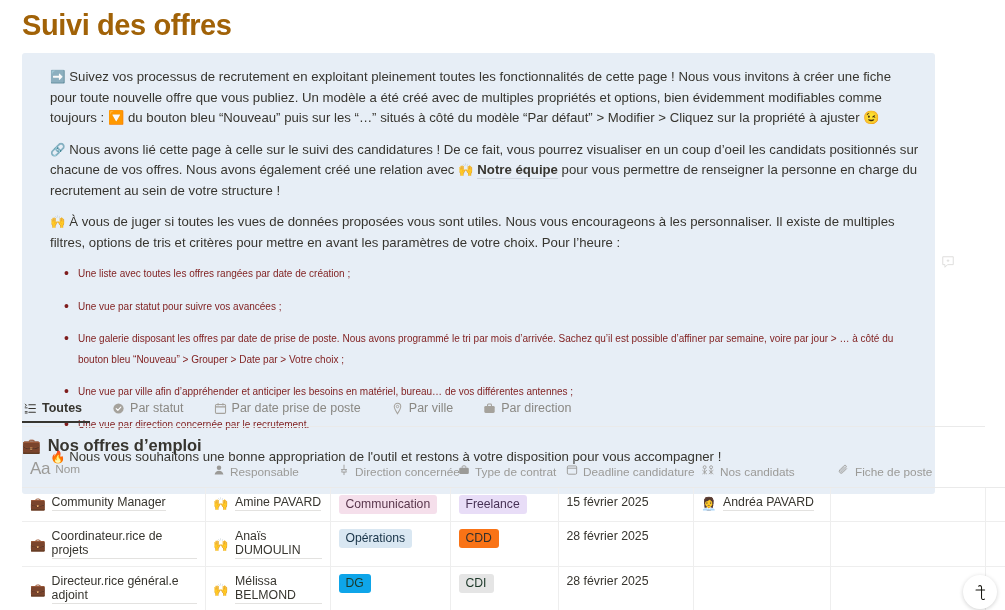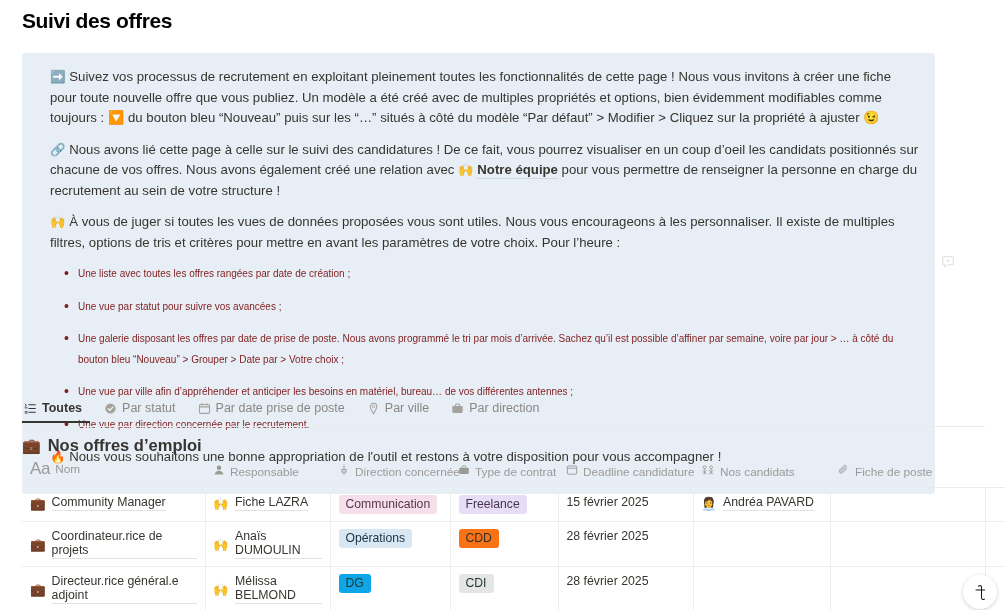--- a/index.html
+++ b/index.html
@@ -18,24 +18,24 @@
     width: 1005px;
     height: 610px;
     background: #fff;
   }
 
   
   .page-title {
     position: absolute;
     left: 22px;
     top: 8px;
-    font-size: 21px;
+    font-size: 29px;
     font-weight: bold;
     letter-spacing: -0.4px;
-    color: #000000;
+    color: #a16207;
     line-height: 1.2;
   }
 
   
   .callout {
     position: absolute;
     left: 22px;
     top: 53px;
     width: 913px;
     box-sizing: border-box;
@@ -89,21 +89,21 @@
   
   .tabs {
     position: absolute;
     left: 22px;
     top: 401px;
     width: 963px;
     height: 25px;
     border-bottom: 1px solid #eaeaea;
     display: flex;
     align-items: flex-start;
-    gap: 4px;
+    gap: 12px;
   }
   .tab {
     display: flex;
     align-items: center;
     gap: 5px;
     font-size: 12.5px;
     color: #8a8883;
     padding: 0 8px 6px 8px;
     margin-right: 2px;
     cursor: pointer;
@@ -388,21 +388,21 @@
       <tr>
         <td>
           <span class="cell-flex">
             <span class="emoji">💼</span>
             <span class="underlined">Community Manager</span>
           </span>
         </td>
         <td>
           <span class="cell-flex">
             <span class="emoji">🙌</span>
-            <span class="underlined">Fiche LAZRA</span>
+            <span class="underlined">Amine PAVARD</span>
           </span>
         </td>
         <td>
           <span class="pill" style="background:#f5dfeb;color:#59364c">Communication</span>
         </td>
         <td>
           <span class="pill" style="background:#e8ddf7;color:#473255">Freelance</span>
         </td>
         <td>15 février 2025</td>
         <td>

